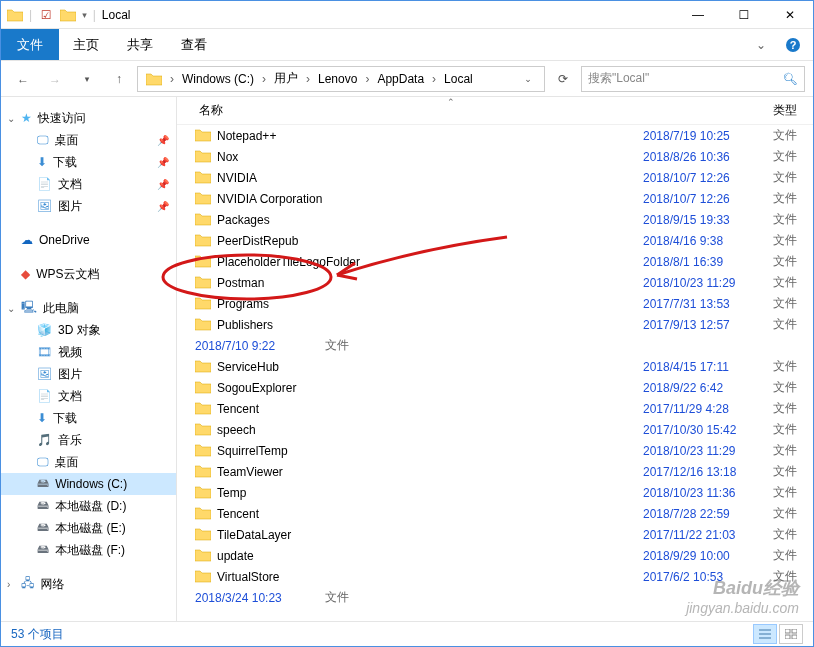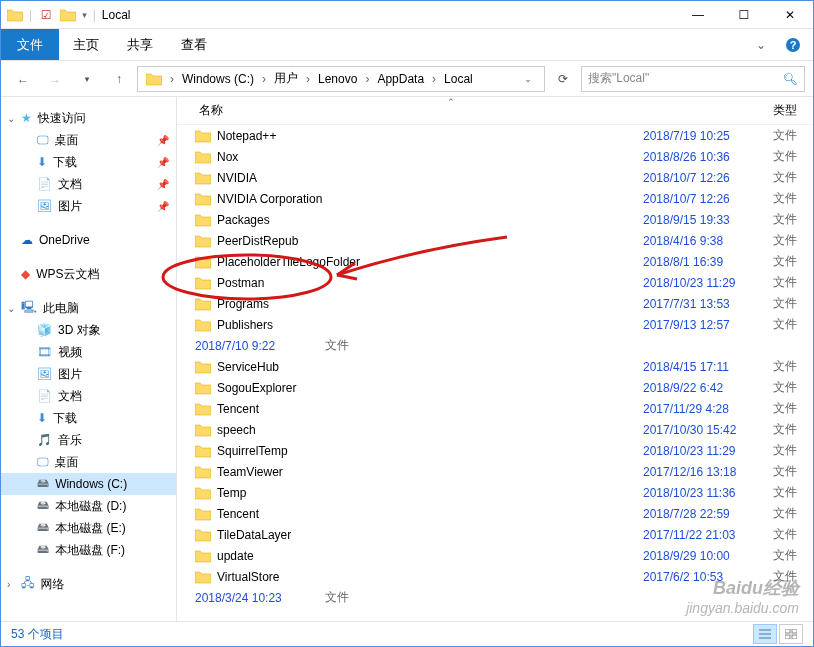--- a/index.html
+++ b/index.html
@@ -38,21 +38,21 @@
 
   .file-pane { flex: 1; display: flex; flex-direction: column; position: relative; }
   .columns { display: flex; height: 28px; border-bottom: 1px solid #f0f0f0; align-items: center; padding-left: 18px; }
   .col-name { flex: 1; padding-left: 4px; }
   .col-date { width: 130px; }
   .col-type { width: 40px; }
   .sort-ind { position: absolute; left: 270px; top: 0; color: #666; font-size: 9px; }
 
   .file-list { flex: 1; overflow-y: auto; }
   .file-row { display: flex; align-items: center; height: 21px; padding-left: 18px; }
-  .file-row .name { flex: 1; display: flex; align-items: flex-end; gap: 6px; }
+  .file-row .name { flex: 1; display: flex; align-items: flex-start; gap: 6px; }
   .file-row .date { width: 130px; color: #1d4ed8; }
   .file-row .type { width: 40px; color: #666; }
 
   .statusbar { height: 25px; border-top: 1px solid #e5e5e5; display: flex; align-items: center; padding: 0 10px; font-size: 12px; color: #1967c0; }
   .statusbar .spacer { flex: 1; }
   .statusbar .view-btn { width: 24px; height: 20px; border: 1px solid #ccc; display: flex; align-items: center; justify-content: center; margin-left: 2px; }
   .statusbar .view-btn.active { background: #cce8ff; border-color: #99c9ff; }
 
   .folder-icon { width: 16px; height: 13px; display: inline-block; }
   .folder-icon svg { display:block; }

